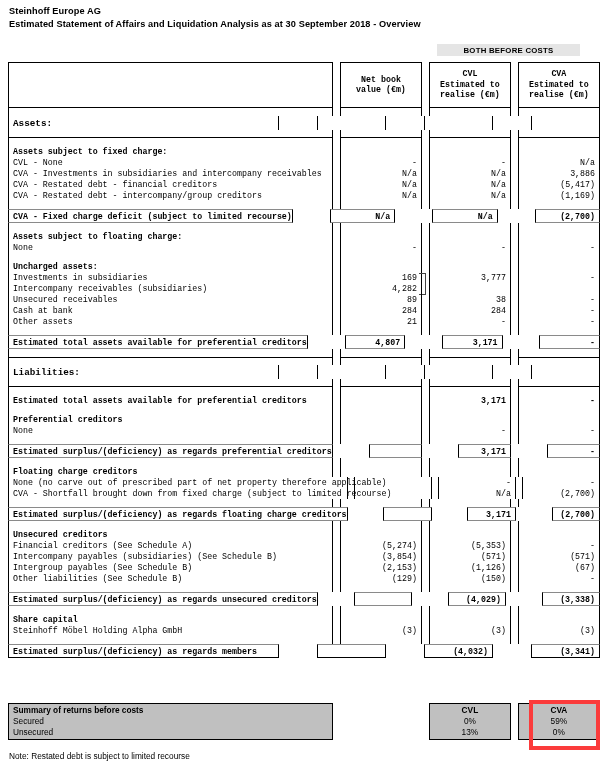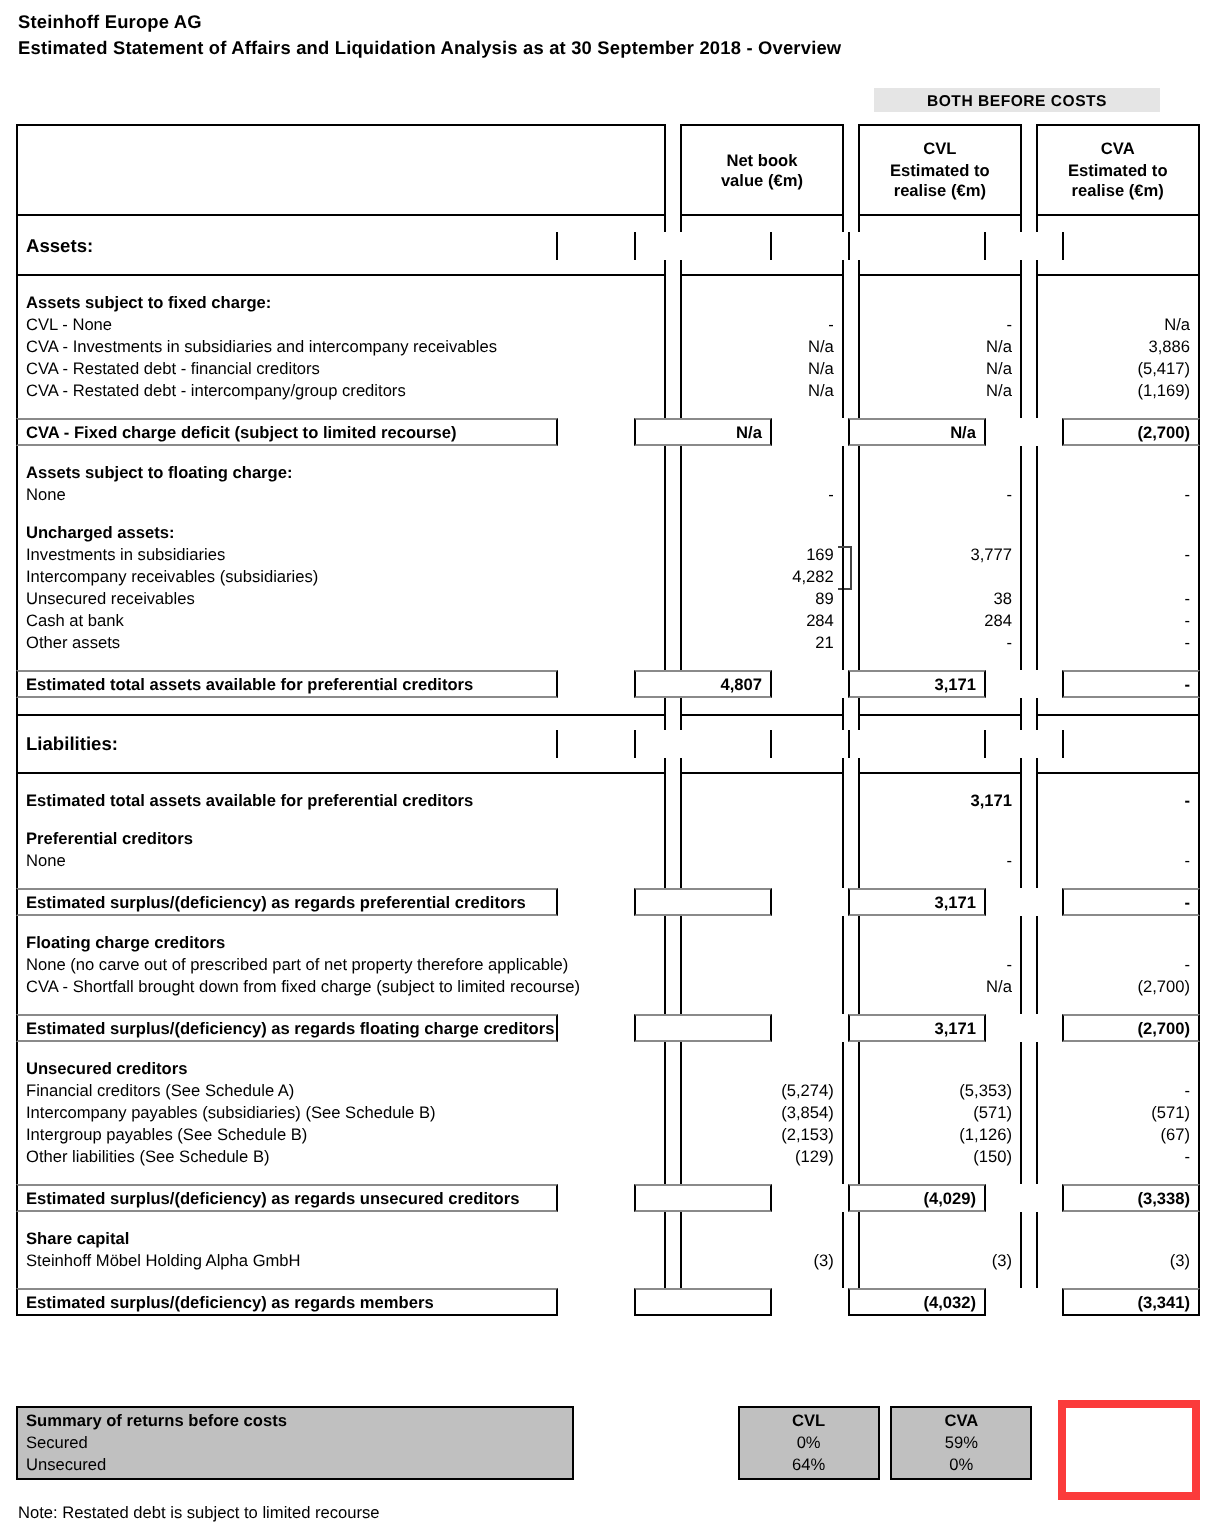--- a/index.html
+++ b/index.html
@@ -46,20 +46,21 @@
     align-items: center;
     justify-content: center;
   }
 
   
   #statement-table {
     position: absolute;
     left: 8px;
     top: 62px;
     width: 592px;
+    font-family: Liberation Mono, monospace;
   }
 
   .trow {
     display: flex;
     align-items: stretch;
   }
   .cell-desc {
     width: 340px;
     box-sizing: border-box;
     border-left: 1.4px solid #000;
@@ -141,21 +142,21 @@
     border-top: 1px solid #444;
     border-right: 1px solid #444;
     border-bottom: 1px solid #444;
   }
 
   
   #summary-block {
     position: absolute;
     left: 8px;
     top: 703px;
-    width: 508px;
+    width: 592px;
     display: flex;
   }
   .sum-desc {
     width: 340px;
     box-sizing: border-box;
     background: #c0c0c0;
     border: 1.4px solid #000;
     padding: 1px 0 1px 4px;
   }
   .sum-gap { width: 7px; }
@@ -990,21 +991,21 @@
   <div class="sum-gap"></div>
   <div class="sum-col blank">
     <div class="sum-line">&nbsp;</div>
       <div class="sum-line">&nbsp;</div>
       <div class="sum-line">&nbsp;</div>
   </div>
   <div class="sum-gap"></div>
   <div class="sum-col">
     <div class="sum-line b">CVL</div>
     <div class="sum-line">0%</div>
-    <div class="sum-line">64%</div>
+    <div class="sum-line">13%</div>
   </div>
   <div class="sum-gap"></div>
   <div class="sum-col">
     <div class="sum-line b">CVA</div>
     <div class="sum-line">59%</div>
     <div class="sum-line">0%</div>
   </div>
 </div>
 
 <div id="cva-highlight-box" style="border-color: rgb(251, 59, 59);"></div>

